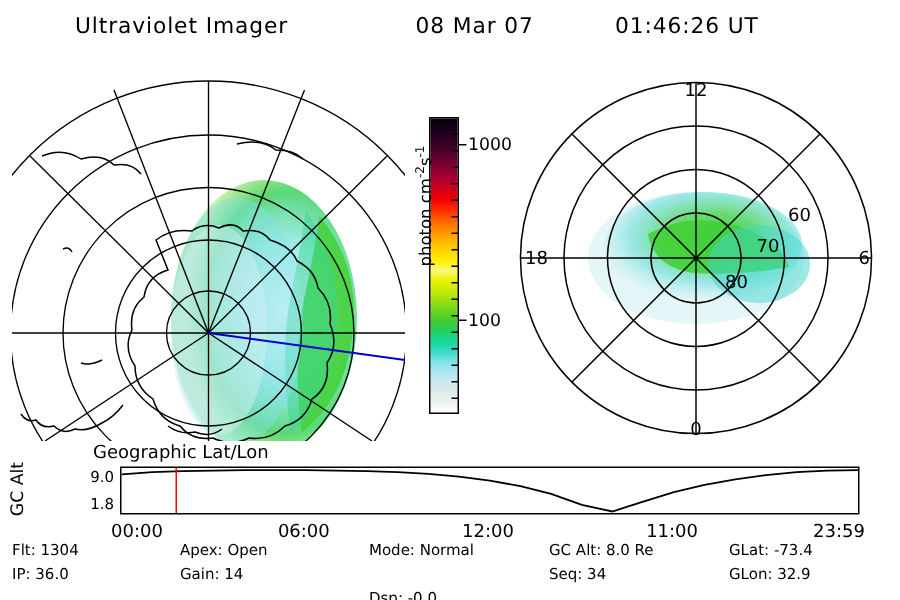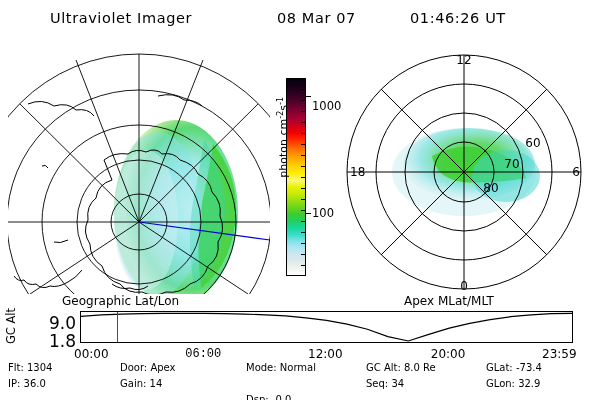--- a/index.html
+++ b/index.html
@@ -40,21 +40,21 @@
   #cap-mag{left:404px;top:294px;}
 
   
   #ts-wrap{left:0;top:307px;width:600px;height:50px;}
   #ts-box{position:absolute;left:80px;top:4px;width:493px;height:32px;
           border:1px solid #000;box-sizing:border-box;background:#fff;}
   #ts-svg{position:absolute;left:0;top:0;}
   #ts-ylab{position:absolute;left:-12px;top:12px;width:46px;
            transform:rotate(-90deg);transform-origin:center center;
            text-align:center;font-size:11.5px;white-space:nowrap;}
-  .ts-ytick{position:absolute;left:44px;font-size:17px;white-space:nowrap;
+  .ts-ytick{position:absolute;left:44px;font-size:10px;white-space:nowrap;
             text-align:right;width:32px;}
   .ts-xtick{position:absolute;top:40px;font-size:12px;white-space:nowrap;}
   #redmark{position:absolute;width:1px;background:#ff0000;}
 
   
   #footer{left:0;top:362px;width:600px;height:36px;}
   .ft-cell{position:absolute;font-size:10px;white-space:nowrap;}
 </style>
 </head>
 <body>
@@ -128,21 +128,21 @@
 
         <line x1="131" y1="178" x2="262" y2="196" stroke="#0000cc" stroke-width="1.2"></line>
       </g>
     </svg>
   </div>
 
   <div id="cbar-group" class="abs">
     <div id="cbar-rect" style="background: linear-gradient(to top, rgb(255, 255, 255), rgb(238, 244, 238), rgb(223, 234, 234), rgb(207, 231, 239), rgb(174, 230, 243), rgb(127, 227, 232), rgb(55, 220, 200), rgb(23, 215, 154), rgb(33, 208, 96), rgb(62, 203, 47), rgb(106, 213, 28), rgb(151, 224, 18), rgb(198, 234, 8), rgb(232, 242, 0), rgb(251, 247, 122), rgb(255, 240, 0), rgb(255, 212, 0), rgb(255, 179, 0), rgb(255, 140, 0), rgb(255, 96, 0), rgb(255, 42, 0), rgb(242, 0, 0), rgb(208, 0, 24), rgb(174, 0, 48), rgb(138, 0, 51), rgb(102, 0, 47), rgb(71, 0, 40), rgb(42, 0, 32), rgb(21, 0, 22), rgb(5, 0, 12));"></div>
     <div id="cbar-axislabel">photon cm<sup class="sm">-2</sup>s<sup class="sm">-1</sup></div>
     <div id="cbar-ticks">
-        <div class="cb-tick-lbl" style="top: 18.82px; margin-top: 10px;">1000</div>
+        <div class="cb-tick-lbl" style="top: 18.82px;">1000</div>
         <div class="cb-tick" style="top: 25.82px;"></div>
         <div class="cb-tick-lbl" style="top: 135.64px;">100</div>
         <div class="cb-tick" style="top: 142.64px;"></div>
         <div class="cb-tick-in" style="top: 19px;"></div>
         <div class="cb-tick-in" style="top: 30px;"></div>
         <div class="cb-tick-in" style="top: 41px;"></div>
         <div class="cb-tick-in" style="top: 52px;"></div>
         <div class="cb-tick-in" style="top: 63px;"></div>
         <div class="cb-tick-in" style="top: 74px;"></div>
         <div class="cb-tick-in" style="top: 85px;"></div>
@@ -196,46 +196,45 @@
       <text x="14" y="132" font-size="12" text-anchor="start" font-family="DejaVu Sans, sans-serif">18</text>
       <text x="128" y="246" font-size="12" text-anchor="middle" font-family="DejaVu Sans, sans-serif">0</text>
 
       <text x="197" y="103" font-size="12" text-anchor="middle" font-family="DejaVu Sans, sans-serif">60</text>
       <text x="176" y="124" font-size="12" text-anchor="middle" font-family="DejaVu Sans, sans-serif">70</text>
       <text x="155" y="148" font-size="12" text-anchor="middle" font-family="DejaVu Sans, sans-serif">80</text>
     </svg>
   </div>
 
   <div id="cap-geo" class="subcap">Geographic Lat/Lon</div>
-  <div id="cap-mag" class="subcap">Apex MLat/MLT</div>
 
   <div id="ts-wrap" class="abs">
     <div id="ts-ylab">GC Alt</div>
     <div id="ts-yticks">
         <div class="ts-ytick" style="top: 6px;">9.0</div>
         <div class="ts-ytick" style="top: 24px;">1.8</div>
       </div>
     <div id="ts-box">
       <svg id="ts-svg" width="491" height="30" viewBox="0 0 491 30">
         <polyline id="ts-curve" fill="none" stroke="#000" stroke-width="1.2" points="0.0,4.3 20.5,2.8 40.9,2.1 61.4,1.7 81.8,1.4 102.3,1.4 122.8,1.4 143.2,1.7 163.7,2.1 184.1,2.8 204.6,3.9 225.0,5.8 245.5,8.4 266.0,12.1 286.4,17.2 306.9,24.6 327.3,29.0 347.8,22.4 368.3,16.1 388.7,11.3 409.2,7.6 429.6,4.7 450.1,2.8 470.5,1.7 491.0,1.4"></polyline>
       </svg>
       <div id="redmark" style="left: 36.1431px; top: 0px; height: 30px; background: rgb(255, 0, 0);"></div>
     </div>
     <div id="ts-xticks">
         <div class="ts-xtick" style="left: 74px; text-align: right;">00:00</div>
-        <div class="ts-xtick" style="left: 185.25px; font-family: Liberation Mono, monospace;">06:00</div>
+        <div class="ts-xtick" style="left: 185.25px;">06:00</div>
         <div class="ts-xtick" style="left: 308px;">12:00</div>
-        <div class="ts-xtick" style="left: 430.75px;">20:00</div>
+        <div class="ts-xtick" style="left: 430.75px;">11:00</div>
         <div class="ts-xtick" style="left: 542px;">23:59</div>
       </div>
   </div>
 
   <div id="footer" class="abs">
       <div class="ft-cell" style="left: 8px; top: 0px;">Flt: 1304</div>
-      <div class="ft-cell" style="left: 120px; top: 0px;">Door: Apex</div>
+      <div class="ft-cell" style="left: 120px; top: 0px;">Apex: Open</div>
       <div class="ft-cell" style="left: 246px; top: 0px;">Mode: Normal</div>
       <div class="ft-cell" style="left: 366px; top: 0px;">GC Alt: 8.0 Re</div>
       <div class="ft-cell" style="left: 486px; top: 0px;">GLat: -73.4</div>
       <div class="ft-cell" style="left: 8px; top: 16px;">IP: 36.0</div>
       <div class="ft-cell" style="left: 120px; top: 16px;">Gain: 14</div>
       <div class="ft-cell" style="left: 246px; top: 32px;">Dsp: -0.0</div>
       <div class="ft-cell" style="left: 366px; top: 16px;">Seq: 34</div>
       <div class="ft-cell" style="left: 486px; top: 16px;">GLon: 32.9</div>
     </div>
 

